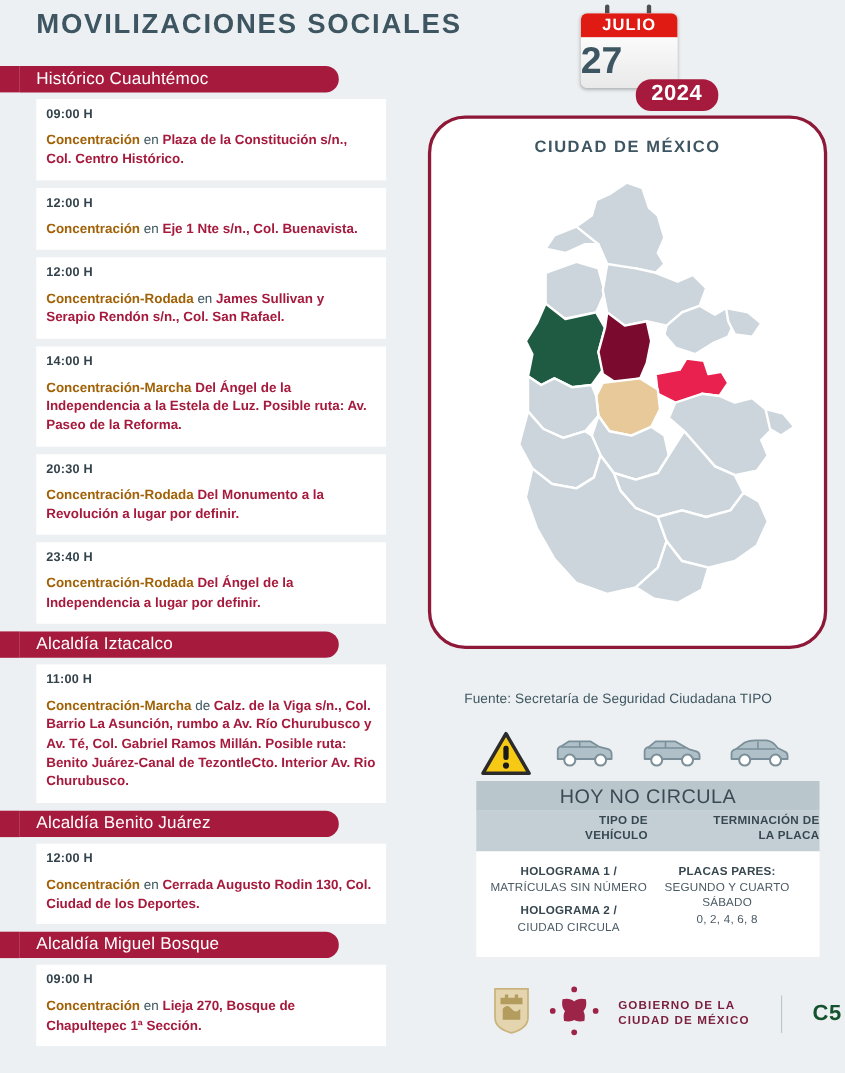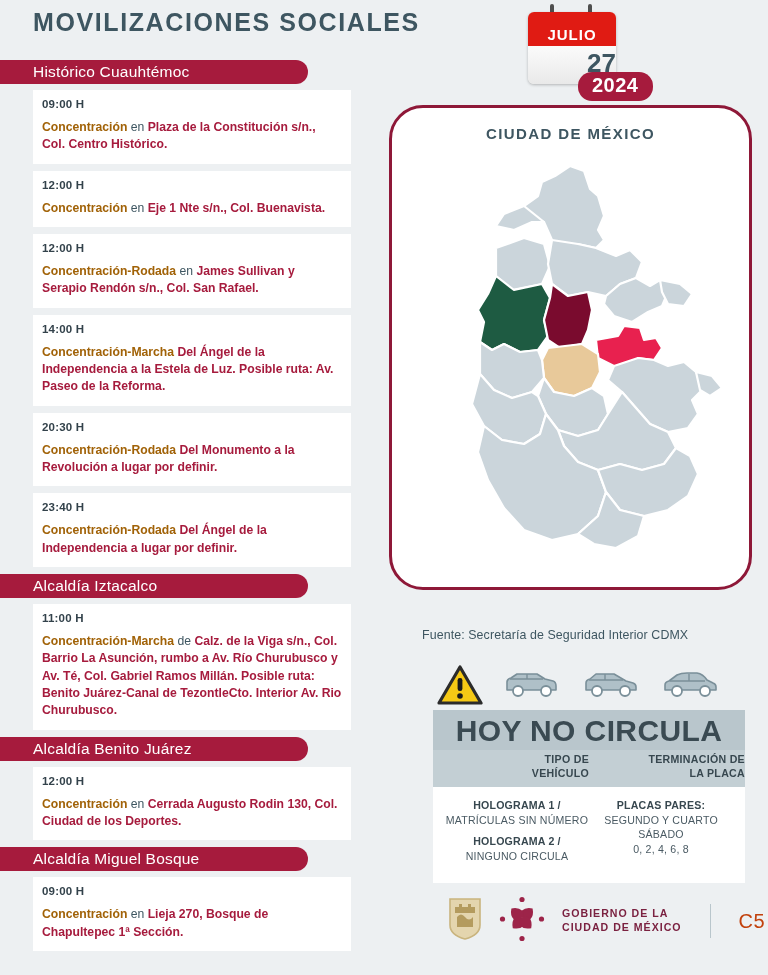--- a/index.html
+++ b/index.html
@@ -28,24 +28,24 @@
   .ring{position:absolute;top:0;width:4px;height:10px;background:#4F4F4F;border-radius:2px;}
   .ring.r1{left:22px;}
   .ring.r2{left:60px;}
   .cal-body{
     position:relative;width:88px;border-radius:6px;overflow:hidden;
     box-shadow:0 1px 3px rgba(0,0,0,.25);background:#F2F2F2;
   }
   .cal-month{
     background:#E01B13;color:#fff;text-align:center;
     font-size:15px;font-weight:bold;letter-spacing:1px;
-    padding:14px 0 3px;
+    padding:2px 0 3px;
   }
   .cal-day{
-    text-align:right;font-size:26px;font-weight:bold;color:#3E5661;
+    text-align:left;font-size:34px;font-weight:bold;color:#3E5661;
     line-height:1;padding:4px 0 8px;
     background:linear-gradient(#FBFBFB,#E9E9E9);
   }
   .year-pill{
     position:absolute;left:578px;top:72px;
     background:#A61B3D;color:#fff;border-radius:14px;
     font-size:20px;font-weight:bold;
     padding:2px 14px 4px;letter-spacing:.5px;
   }
 
@@ -87,33 +87,33 @@
     position:absolute;left:422px;top:628px;
     font-size:12.4px;color:#3E5661;letter-spacing:.1px;
   }
 
   
   .hnc{position:absolute;left:433px;top:662px;width:312px;}
   .hnc-top{position:relative;height:48px;background:#EDF0F2;}
   .warn{position:absolute;left:4px;top:2px;}
   .cars{position:absolute;left:68px;top:8px;display:flex;gap:22px;}
   .hnc-band{background:#B9C6CC;text-align:center;padding:4px 0 2px;}
-  .hnc-band .h1{font-size:30px;font-weight:bold;color:#3A4A52;letter-spacing:.4px;}
+  .hnc-band .h1{font-size:18px;font-weight:normal;color:#3A4A52;letter-spacing:.4px;}
   .hnc-heads{background:#C3CFD4;display:flex;padding:3px 0 7px;}
   .hnc-heads > div{flex:1;text-align:right;font-size:10.6px;font-weight:bold;color:#37474F;line-height:1.28;letter-spacing:.3px;}
   .hnc-rows{background:#fff;display:flex;padding:11px 12px 14px;min-height:96px;box-sizing:border-box;}
   .hnc-rows > div{flex:1;text-align:center;font-size:10.6px;color:#4A5A63;line-height:1.38;letter-spacing:.2px;}
   .hnc-rows .b{font-weight:bold;color:#37474F;}
   .hnc-rows .sp{display:block;height:7px;}
 
   
   .footer{position:absolute;left:448px;top:896px;display:flex;align-items:center;gap:17px;}
   .gob-text{font-size:10.6px;font-weight:bold;color:#7A2140;line-height:1.32;letter-spacing:1px;}
   .divider{width:1px;height:34px;background:#B9C6CC;margin:0 11px;}
-  .c5{font-size:20px;font-weight:normal;color:#c2410c;letter-spacing:.5px;}
+  .c5{font-size:20px;font-weight:bold;color:#14532d;letter-spacing:.5px;}
 </style>
 </head>
 <body>
 
 <div class="page">
 
   <div class="title">MOVILIZACIONES SOCIALES</div>
 
   <div class="calwrap">
     <div class="cal-rings">
@@ -209,21 +209,21 @@
 
         <path d="M92 282 L110 296 L132 300 L148 290 L154 270 L166 286 L172 302 L186 318 L206 326 L214 348 L206 372 L186 390 L160 396 L132 386 L112 364 L96 336 L86 308 Z" fill="#CBD5DB"></path>
 
         <path d="M206 326 L228 320 L250 326 L272 320 L284 304 L298 312 L306 330 L296 352 L276 366 L252 372 L228 366 L214 348 Z" fill="#CBD5DB"></path>
 
         <path d="M186 390 L206 372 L214 348 L228 366 L252 372 L246 392 L224 404 L202 400 Z" fill="#CBD5DB"></path>
       </g>
     </svg>
   </div>
 
-  <div class="fuente">Fuente: Secretaría de Seguridad Interior CDMX</div>
+  <div class="fuente">Fuente: Secretaría de Seguridad Ciudadana TIPO</div>
 
   <div class="hnc">
     <div class="hnc-top">
       <span class="warn">
         <svg width="46" height="42" viewBox="0 0 46 42">
           <path d="M23 3 L44 39 L2 39 Z" fill="#F6C915" stroke="#2B2B2B" stroke-width="3.2" stroke-linejoin="round"></path>
           <rect x="20.6" y="14" width="4.8" height="13" rx="2.2" fill="#1A1A1A"></rect>
           <circle cx="23" cy="32" r="2.8" fill="#1A1A1A"></circle>
         </svg>
       </span>
@@ -263,21 +263,21 @@
         <span>TERMINACIÓN DE</span><br>
         <span>LA PLACA</span>
       </div>
     </div>
     <div class="hnc-rows">
       <div>
         <span class="b">HOLOGRAMA 1 /</span><br>
         <span>MATRÍCULAS SIN NÚMERO</span>
         <span class="sp"></span>
         <span class="b">HOLOGRAMA 2 /</span><br>
-        <span>NINGUNO CIRCULA</span>
+        <span>CIUDAD CIRCULA</span>
       </div>
       <div>
         <span class="b">PLACAS PARES:</span><span> SEGUNDO Y CUARTO SÁBADO</span><br>
         <span>0, 2, 4, 6, 8</span>
       </div>
     </div>
   </div>
 
   <div class="footer">
     <span>

